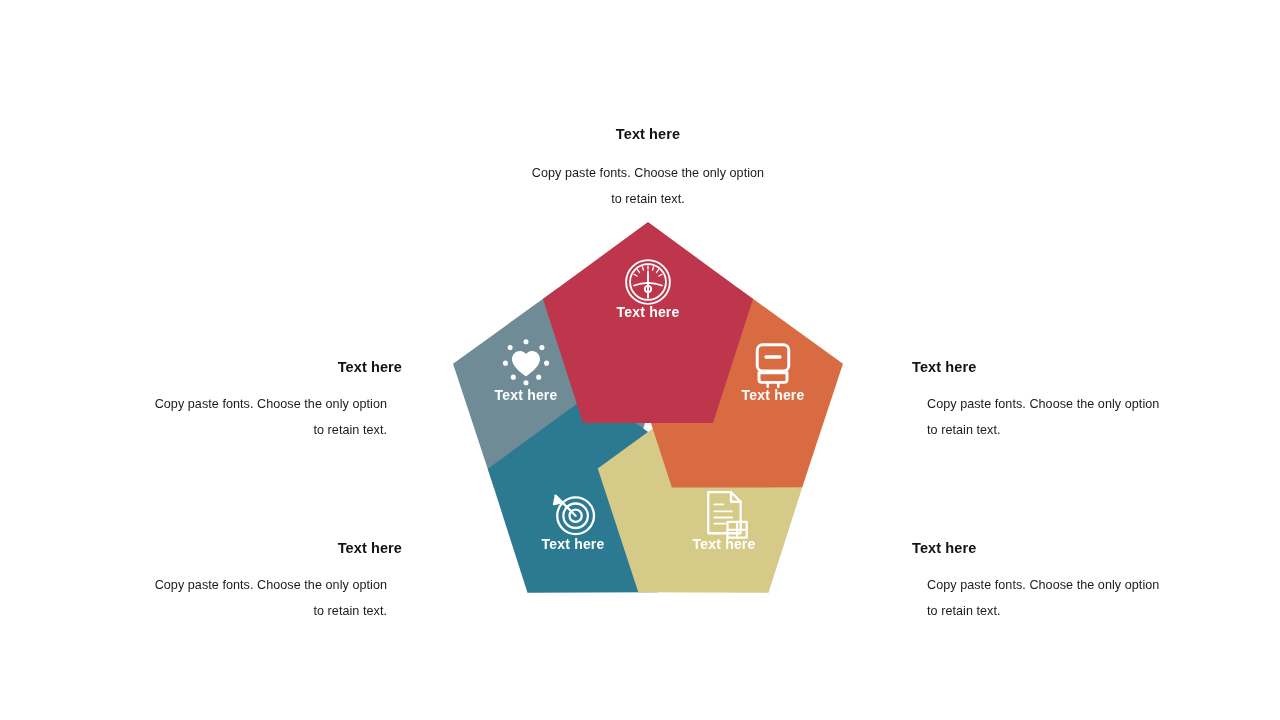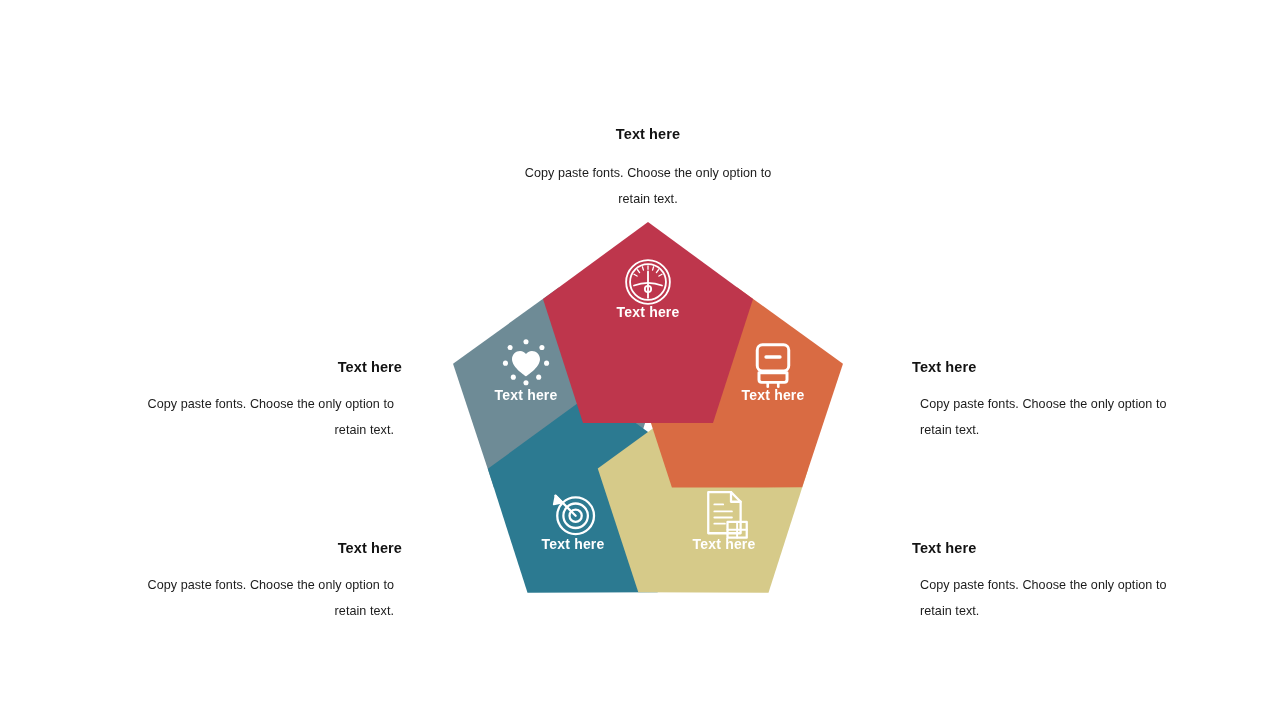--- a/index.html
+++ b/index.html
@@ -33,21 +33,21 @@
     font-weight: bold;
     color: #121212;
     line-height: 1.2;
     margin: 0 0 16px 0;
     letter-spacing: 0.1px;
   }
   .tb-body {
     font-size: 12.6px;
     color: #1b1b1b;
     line-height: 2.0;
-    margin: 8px;
+    margin: 15px;
     letter-spacing: 0.05px;
   }
 
   .align-right { text-align: right; }
   .align-left  { text-align: left; }
   .align-center{ text-align: center; }
 
   
   #block-top    { left: 508px; top: 126px; width: 264px; }
   #block-top .tb-title { margin-bottom: 18px; }

